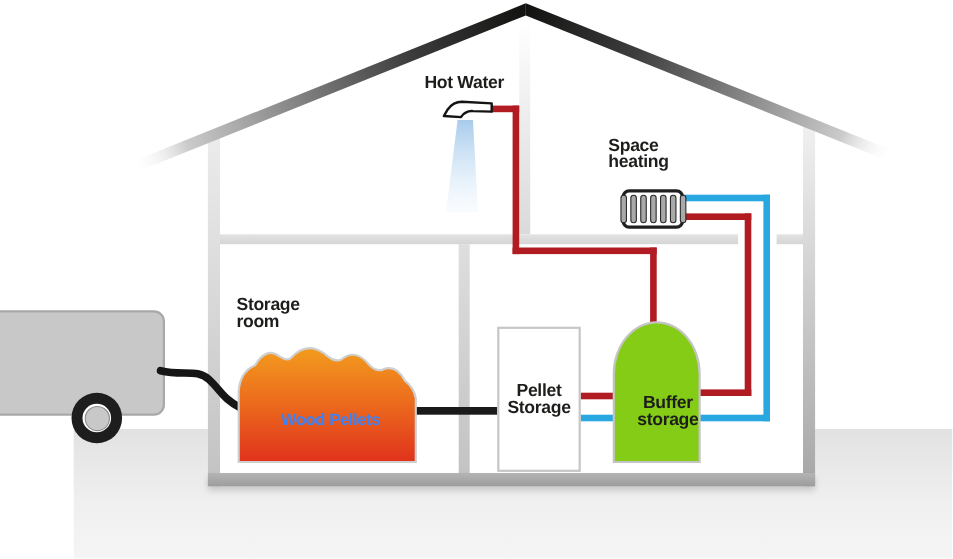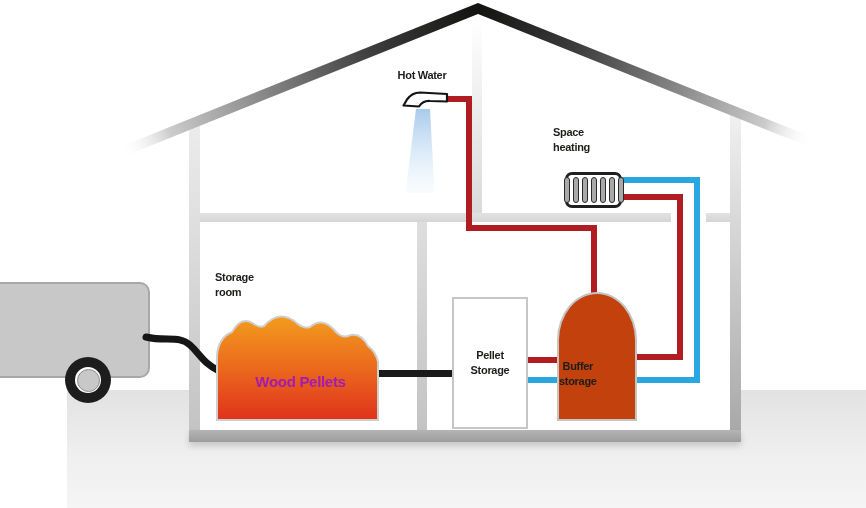--- a/index.html
+++ b/index.html
@@ -37,34 +37,34 @@
               border:2px solid #a8a8a8;border-radius:10px;}
   .wheel{left:65px;top:357px;width:46px;height:46px;border-radius:50%;background:#1d1d1d;
          display:flex;align-items:center;justify-content:center;}
   .wheel-ring{width:26px;height:26px;border-radius:50%;background:#fff;
               display:flex;align-items:center;justify-content:center;}
   .wheel-hub{width:21px;height:21px;border-radius:50%;background:#c8c8c8;border:1px solid #8d8d8d;}
 
   
   .boiler{left:452px;top:297px;width:76px;height:132px;background:#fff;border:2px solid #c6c6c6;
           display:flex;align-items:center;justify-content:center;text-align:center;}
-  .buffer{left:557px;top:292px;width:80px;height:129px;background:#c2410c;border:2px solid #c4c4c4;
+  .buffer{left:557px;top:292px;width:80px;height:129px;background:#84cc16;border:2px solid #c4c4c4;
           border-radius:40px 40px 0 0 / 48px 48px 0 0;
-          display:flex;align-items:flex-end;justify-content:flex-start;text-align:center;}
+          display:flex;align-items:flex-end;justify-content:flex-end;text-align:center;}
   .buffer .lbl{margin-bottom:30px;}
   .radiator{left:565px;top:172px;width:57px;height:36px;background:#fff;border:3px solid #1f1f1f;
             border-radius:7px;display:flex;align-items:center;justify-content:center;gap:3px;}
   .radiator .bar{width:4px;height:24px;background:#a9a9a9;border:1px solid #2b2b2b;border-radius:3px;}
 
   
-  .lbl{font-weight:bold;color:#1d1d1b;font-size:11px;line-height:15px;letter-spacing:-0.3px;}
+  .lbl{font-weight:bold;color:#1d1d1b;font-size:16px;line-height:15px;letter-spacing:-0.3px;}
   .lbl-hotwater{left:382px;top:68px;width:80px;text-align:center;}
   .lbl-space{left:553px;top:125px;width:80px;text-align:left;}
   .lbl-storage{left:215px;top:270px;width:80px;text-align:left;}
-  .lbl-pellets{left:217px;top:374px;width:167px;text-align:center;color:#a21caf;font-size:15px;}
+  .lbl-pellets{left:217px;top:374px;width:167px;text-align:center;color:#3b82f6;font-size:15px;}
   .svg-layer{left:0;top:0;width:866px;height:508px;pointer-events:none;}
 </style>
 </head>
 <body>
 
 <div class="scene">
 
   <div class="abs ground"></div>
 
   <div class="abs interior"></div>

